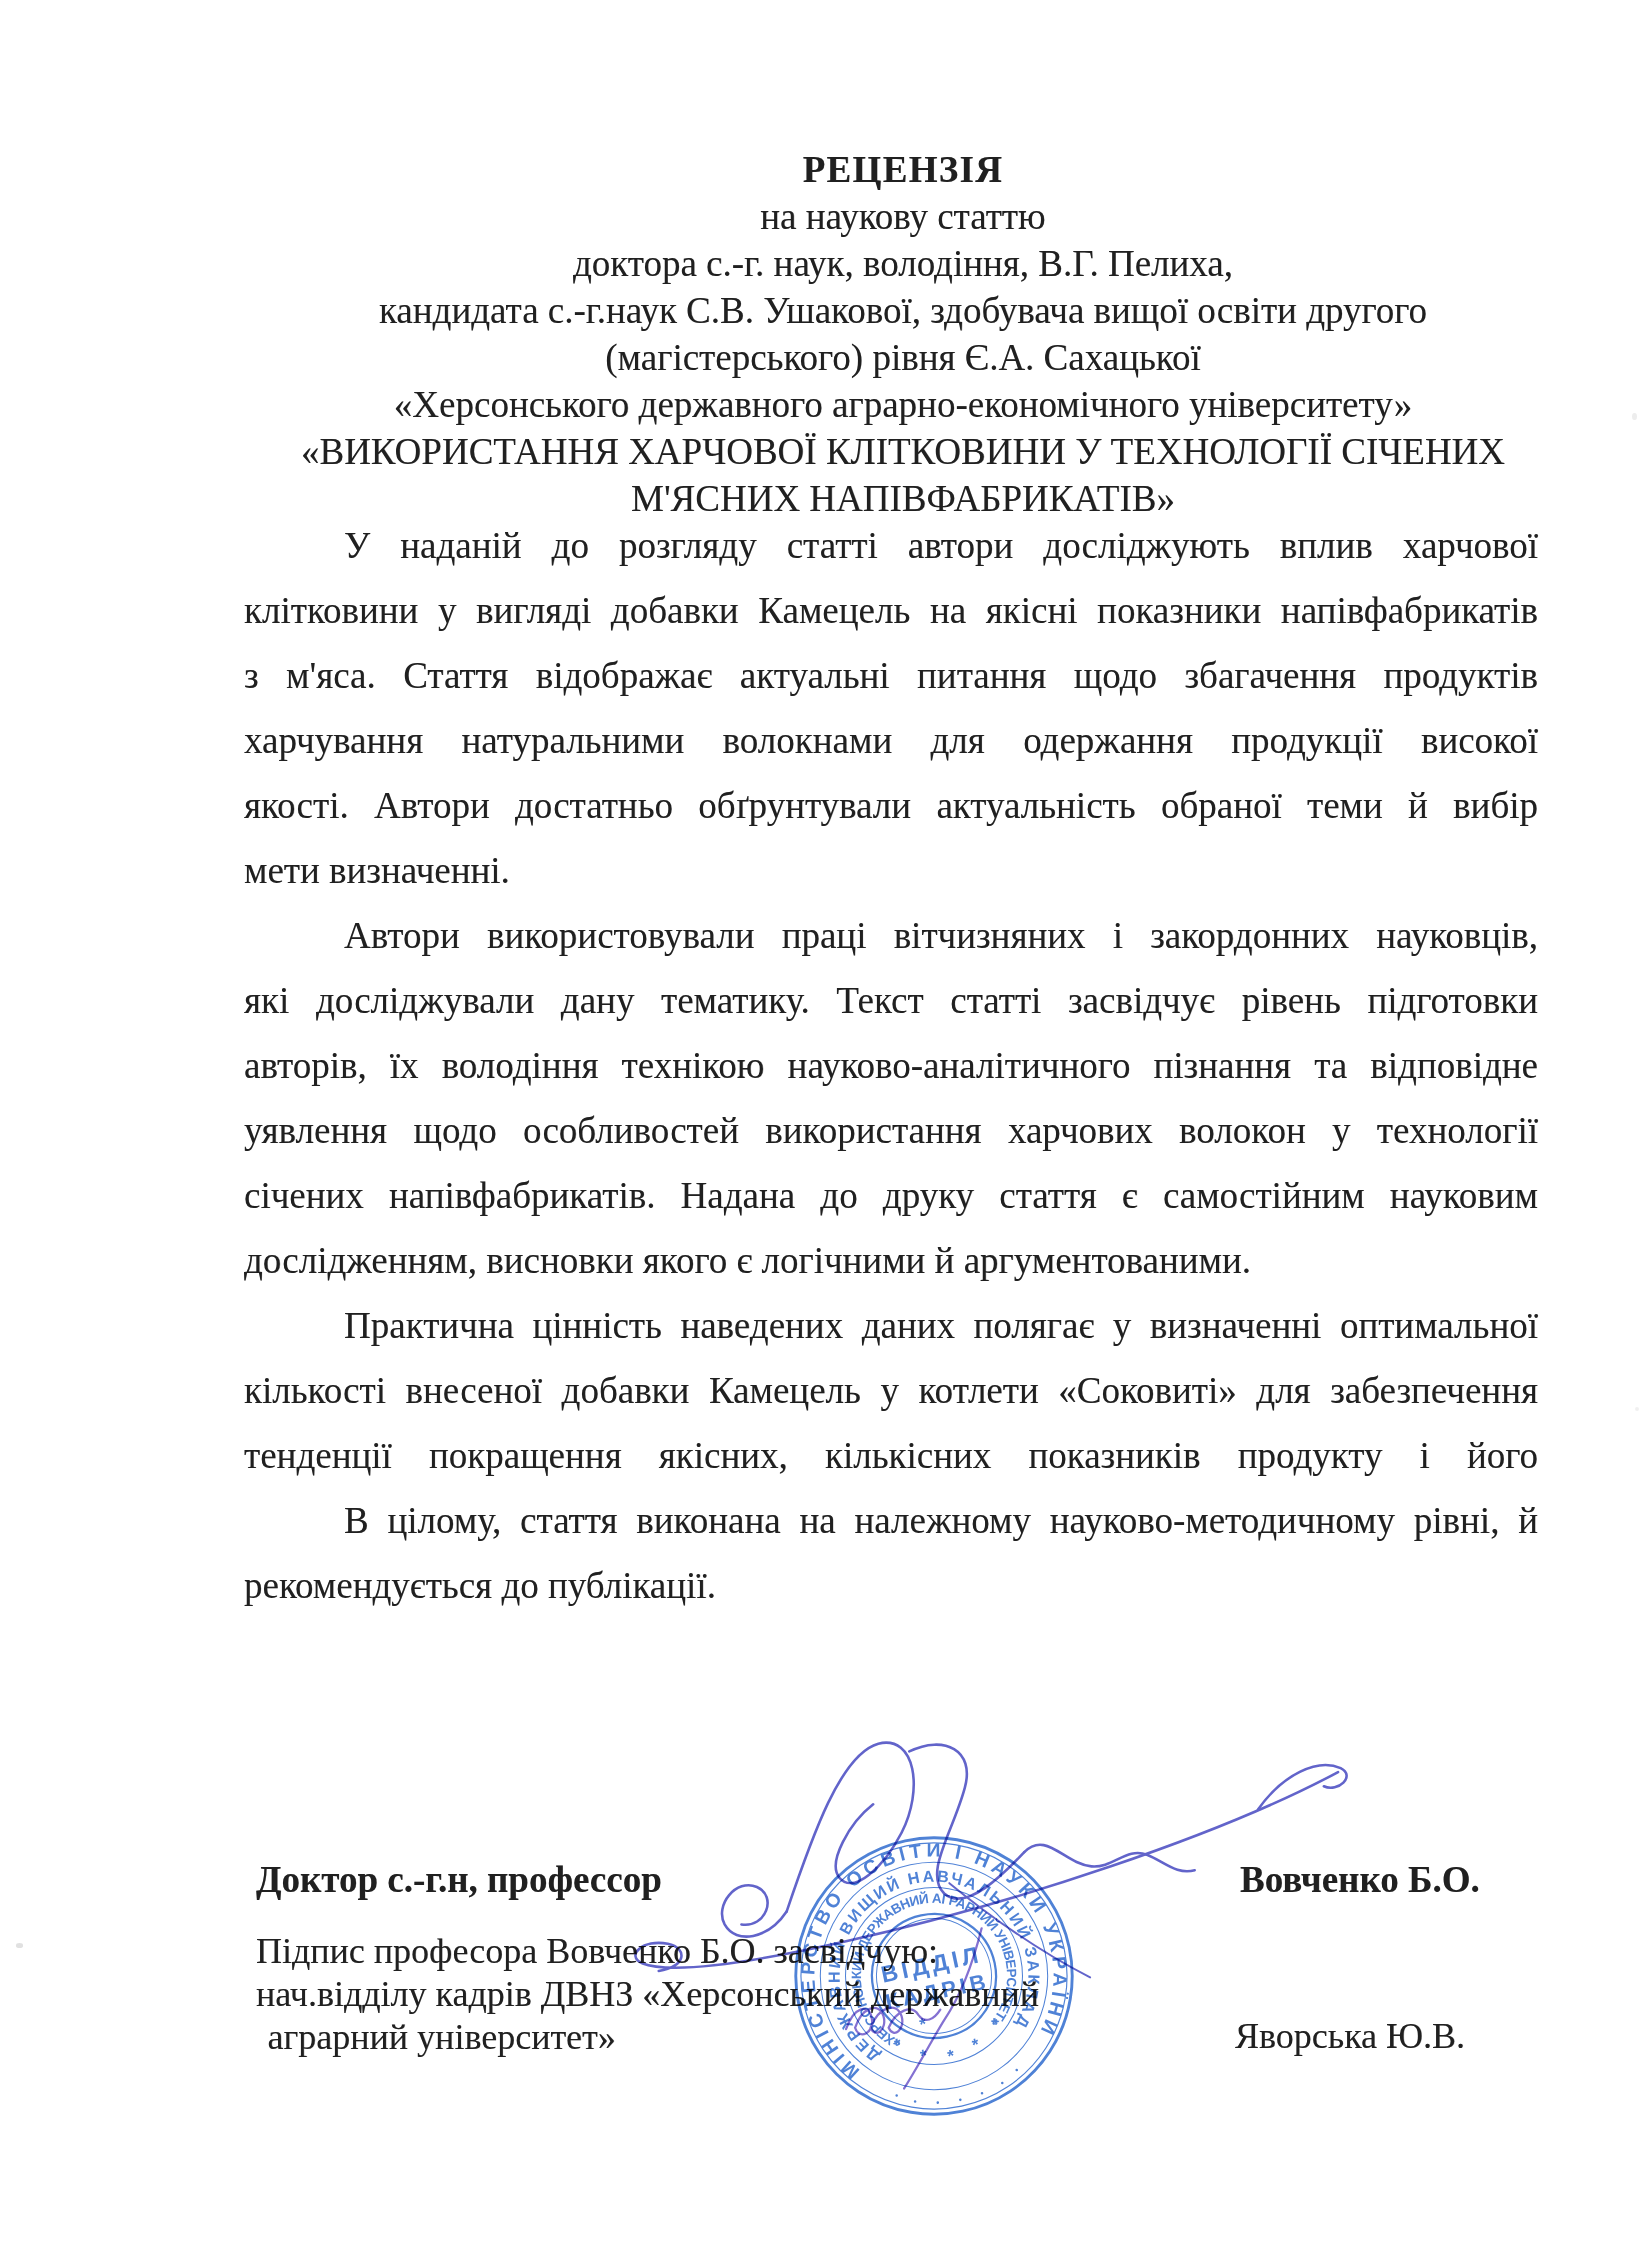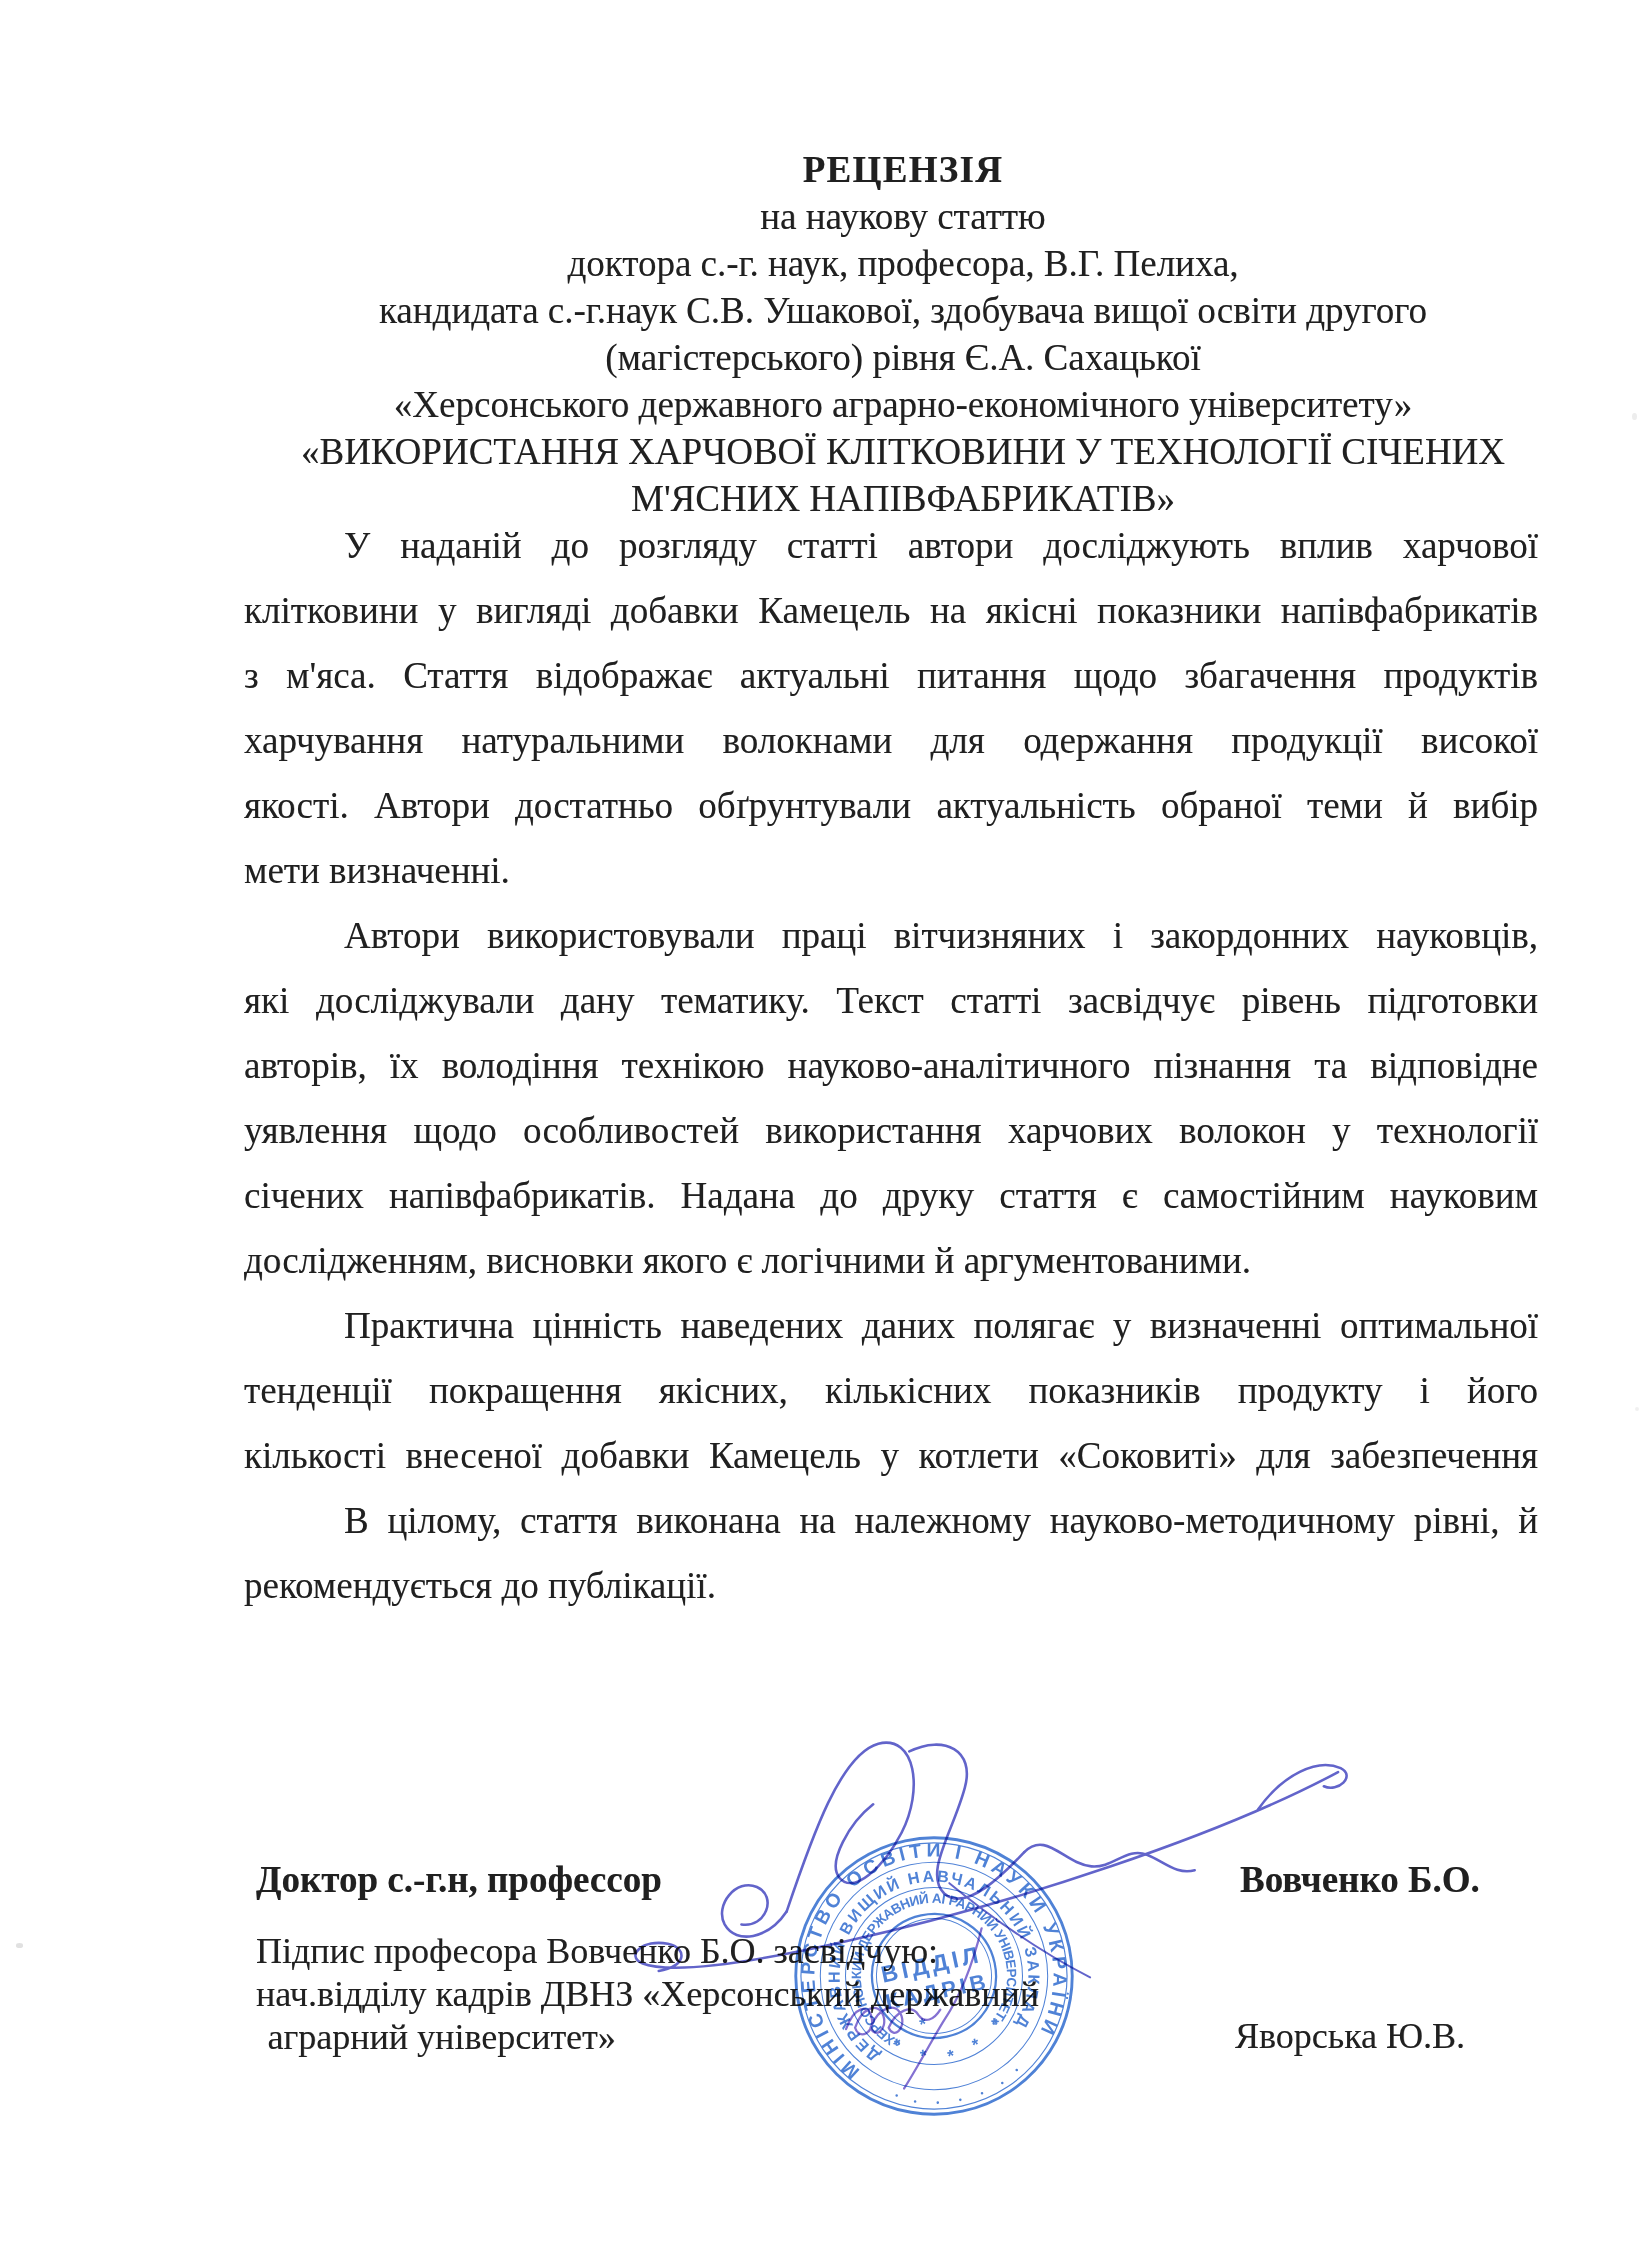--- a/index.html
+++ b/index.html
@@ -32,21 +32,21 @@
   .speck{position:absolute;border-radius:50%;background:rgba(70,70,70,0.16);}
 </style>
 </head>
 <body>
 
 <div class="page">
 
   <div class="header scan-text">
     <div class="title">РЕЦЕНЗІЯ</div>
     <div>на наукову статтю</div>
-    <div>доктора с.-г. наук, професора, В.Г. Пелиха,</div>
+    <div>доктора с.-г. наук, володіння, В.Г. Пелиха,</div>
     <div>кандидата с.-г.наук С.В. Ушакової, здобувача вищої освіти другого</div>
     <div>(магістерського) рівня Є.А. Сахацької</div>
     <div>«Херсонського державного аграрно-економічного університету»</div>
     <div>«ВИКОРИСТАННЯ ХАРЧОВОЇ КЛІТКОВИНИ У ТЕХНОЛОГІЇ СІЧЕНИХ</div>
     <div>М'ЯСНИХ НАПІВФАБРИКАТІВ»</div>
   </div>
 
   <div class="bodytext scan-text">
     <div>
       <div class="bline first">У наданій до розгляду статті автори досліджують вплив харчової</div>
@@ -59,22 +59,22 @@
     <div>
       <div class="bline first">Автори використовували праці вітчизняних і закордонних науковців,</div>
       <div class="bline">які досліджували дану тематику. Текст статті засвідчує рівень підготовки</div>
       <div class="bline">авторів, їх володіння технікою науково-аналітичного пізнання та відповідне</div>
       <div class="bline">уявлення щодо особливостей використання харчових волокон у технології</div>
       <div class="bline">січених напівфабрикатів. Надана до друку стаття є самостійним науковим</div>
       <div class="bline plast">дослідженням, висновки якого є логічними й аргументованими.</div>
     </div>
     <div>
       <div class="bline first">Практична цінність наведених даних полягає у визначенні оптимальної</div>
+      <div class="bline">кількості внесеної добавки Камецель у котлети «Соковиті» для забезпечення</div>
       <div class="bline">тенденції покращення якісних, кількісних показників продукту і його</div>
-      <div class="bline">кількості внесеної добавки Камецель у котлети «Соковиті» для забезпечення</div>
     </div>
     <div>
       <div class="bline first">В цілому, стаття виконана на належному науково-методичному рівні, й</div>
       <div class="bline plast">рекомендується до публікації.</div>
     </div>
   </div>
 
   <div class="signoff scan-text">
     <span>Доктор с.-г.н, профессор</span>
     <span class="name">Вовченко Б.О.</span>

